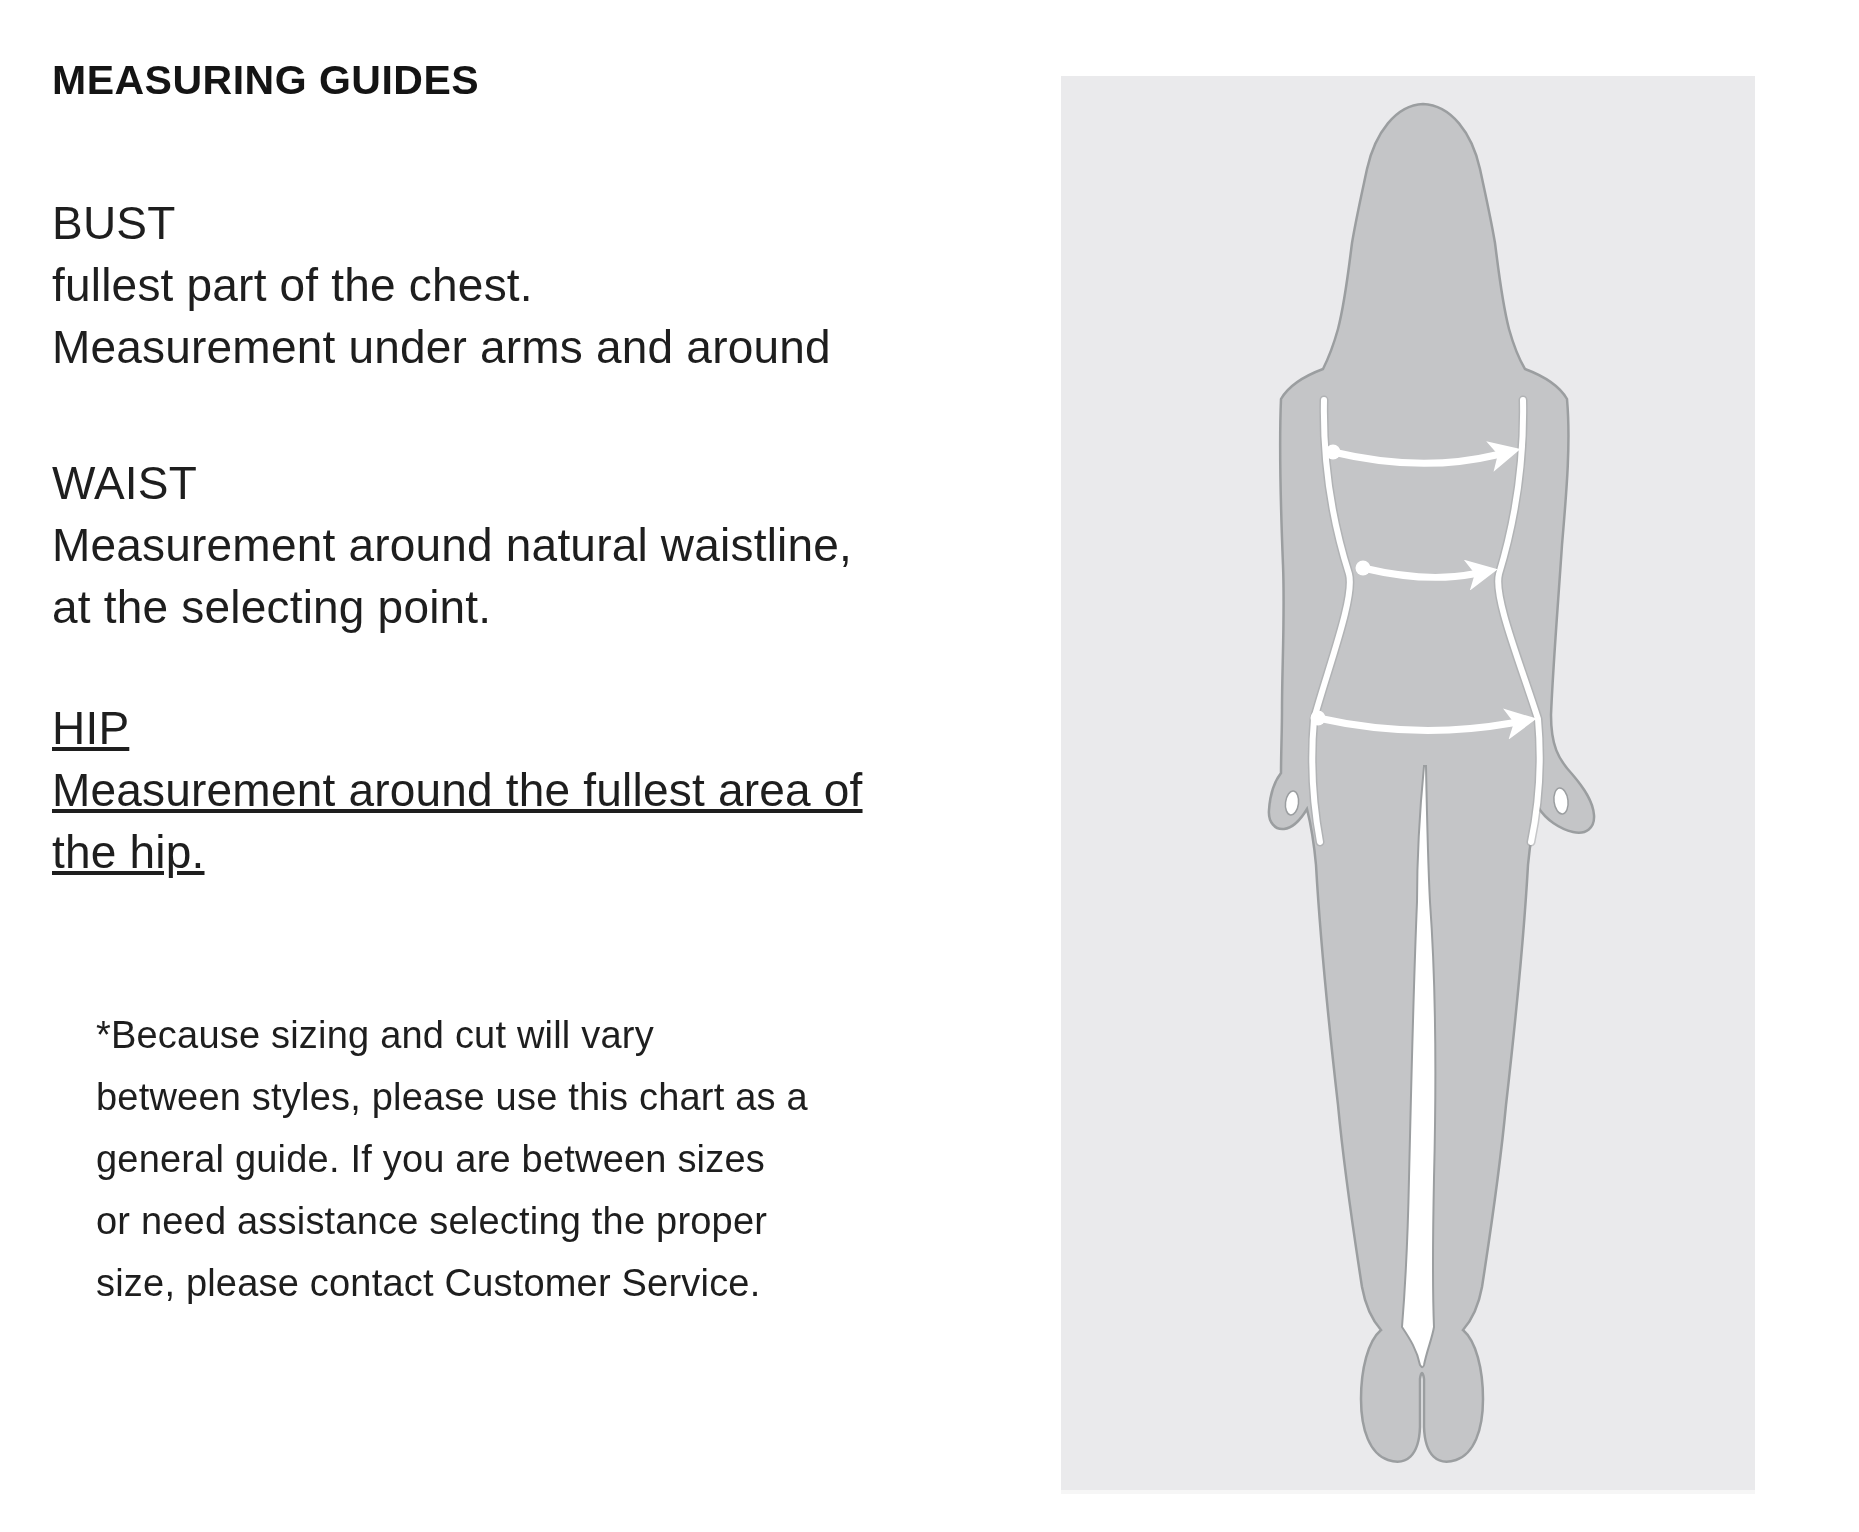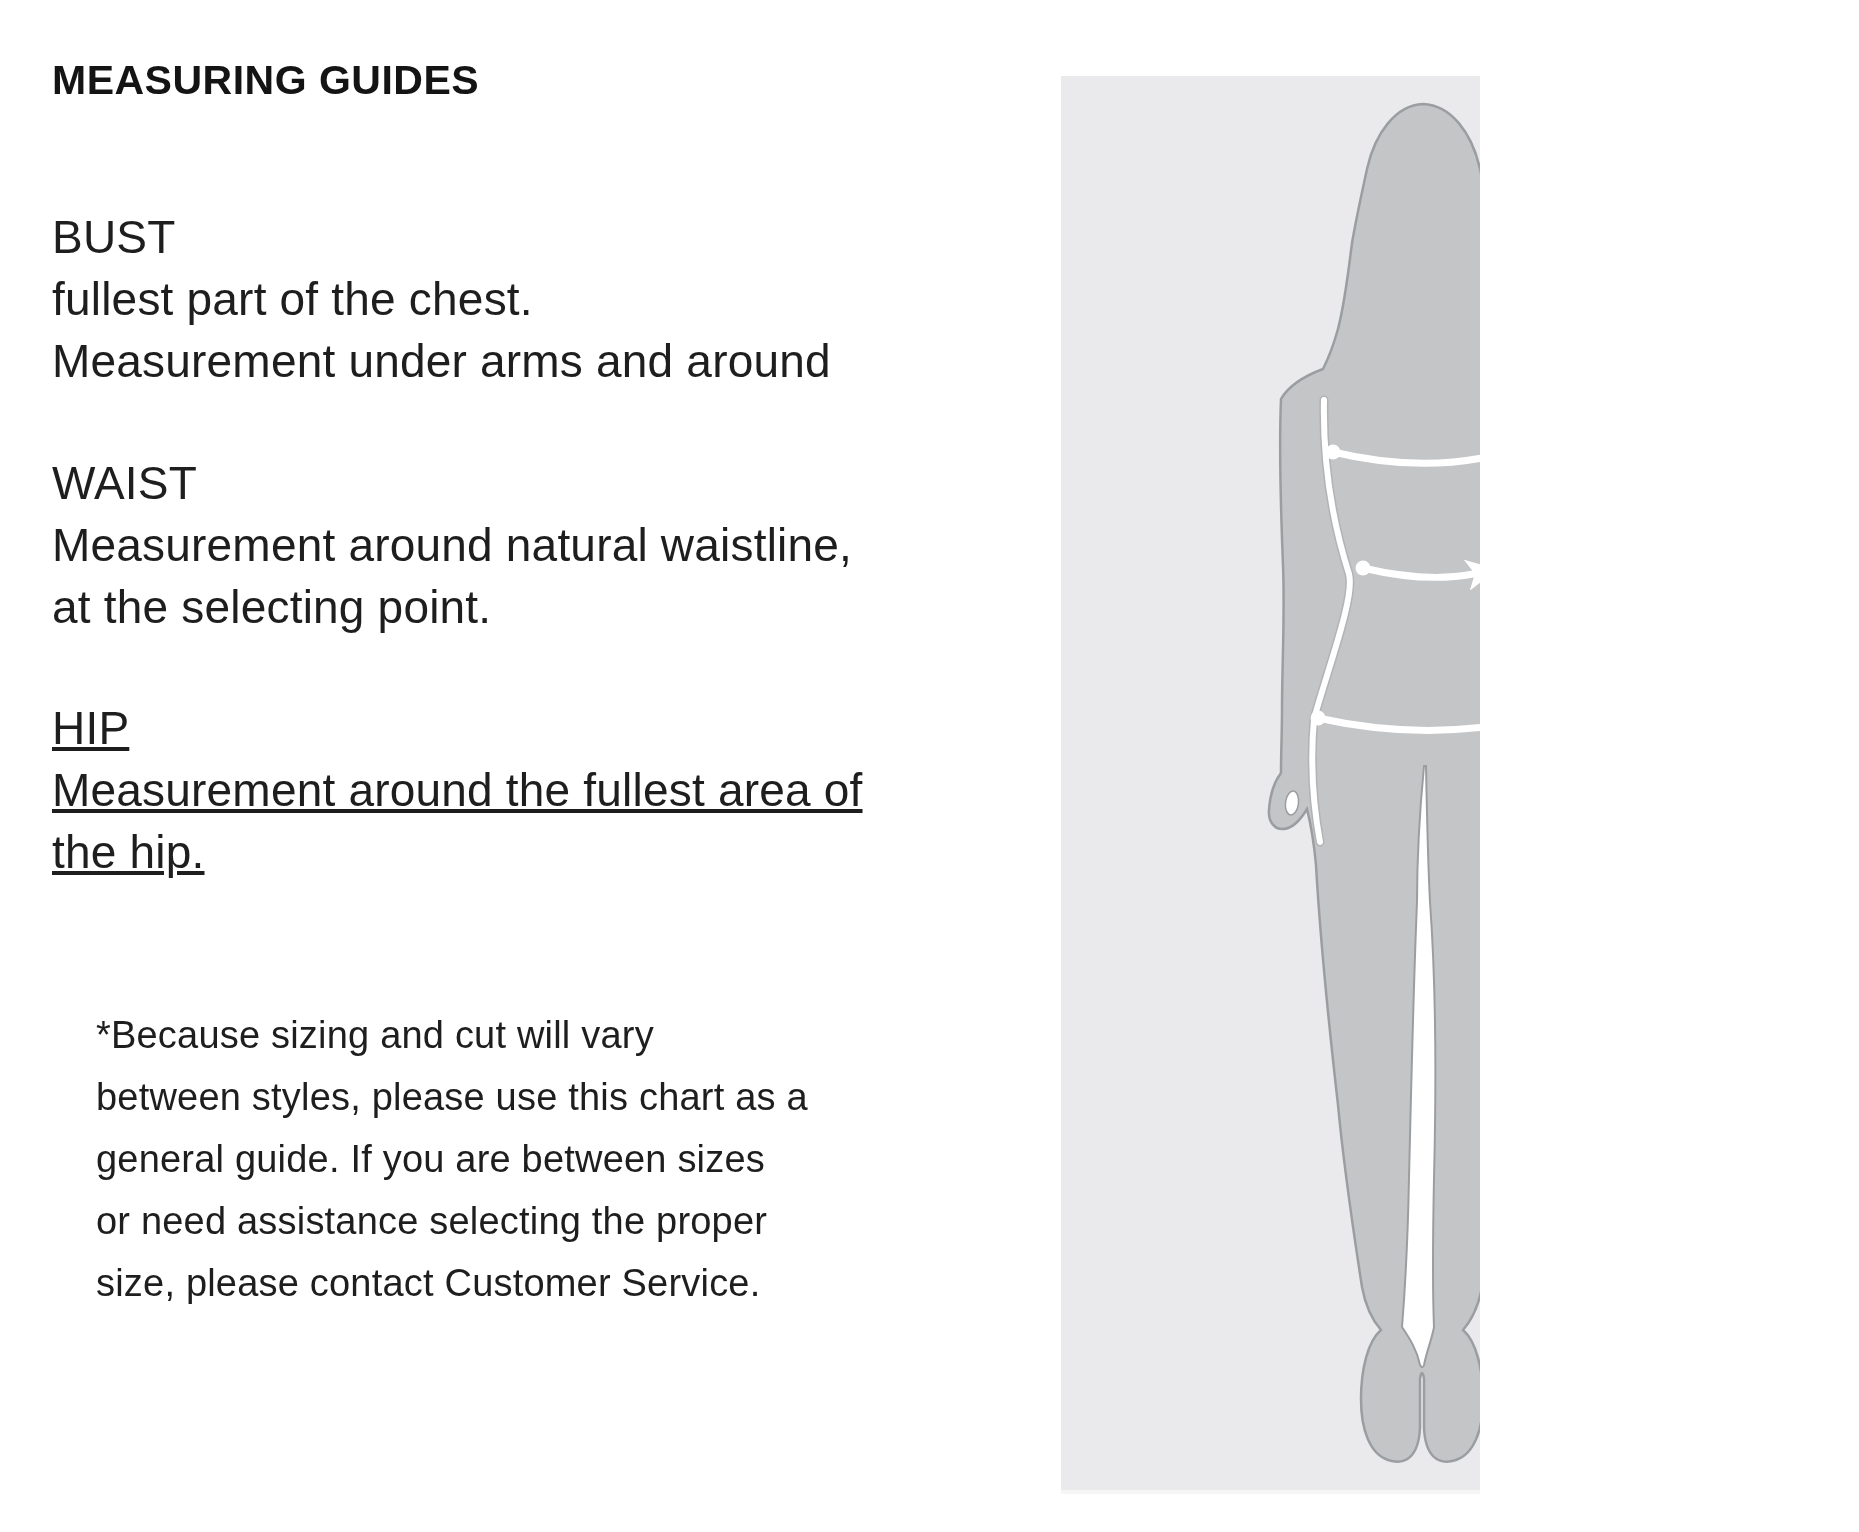--- a/index.html
+++ b/index.html
@@ -1,31 +1,31 @@
 <!DOCTYPE html>
 <html style="--page-bg: #ffffff; --text: #1e1e1e; --panel-bg: #eaeaec; --body-fill: #c4c5c7; --body-outline: #9b9ea0; --arrow: #ffffff;"><head>
 <meta charset="utf-8">
 <style>
   html,body { margin:0; padding:0; }
   .page {
-    position:relative; width:1480px; height:1532px;
+    position:relative; width:1755px; height:1532px;
     background:var(--page-bg,#ffffff);
     font-family:"Liberation Sans","DejaVu Sans",sans-serif;
     color:var(--text,#1e1e1e);
     overflow:hidden;
   }
   .title {
     position:absolute; left:52px; top:57px; margin:0;
     font-size:41px; font-weight:700; letter-spacing:.5px; color:#141414;
   }
   .guide {
     position:absolute; left:52px;
     font-size:46px; line-height:62px; font-weight:400; letter-spacing:.2px;
   }
-  .g0 { top:206px; }
+  .g0 { top:192px; }
   .g1 { top:452px; }
   .g2 { top:697px;text-decoration:underline; }
   .disclaimer {
     position:absolute; left:52px; top:1004px;
     font-size:38px; line-height:62px; letter-spacing:.2px;margin-left:44px;
   }
   .panel {
     position:absolute; left:1061px; top:76px; width:729px; height:1414px;
     background:var(--panel-bg,#eaeaec);
     box-shadow:0 4px 0 rgba(0,0,0,.035);

